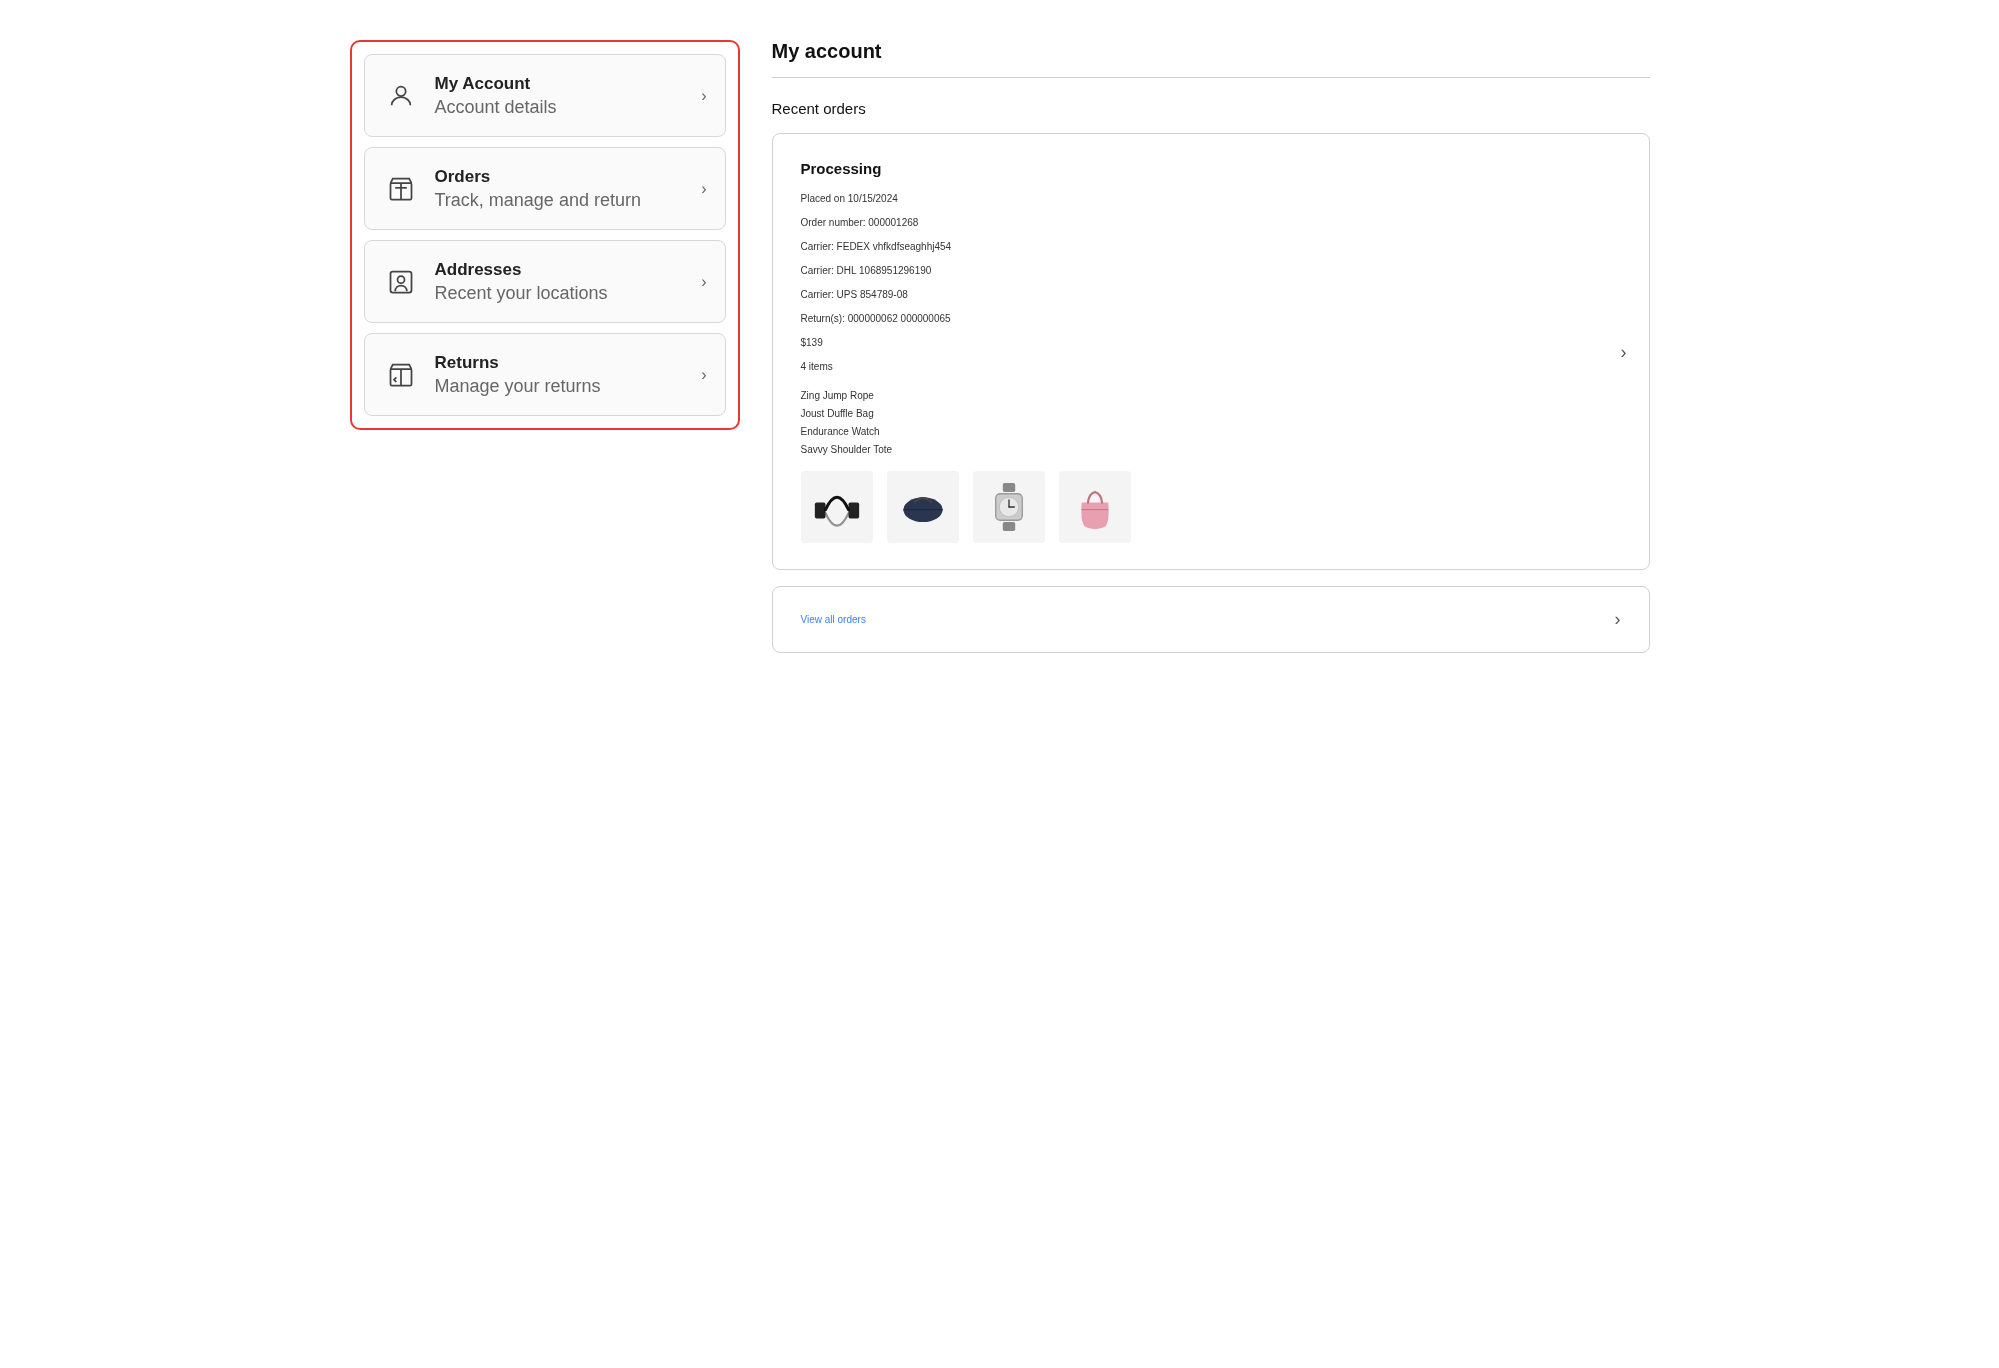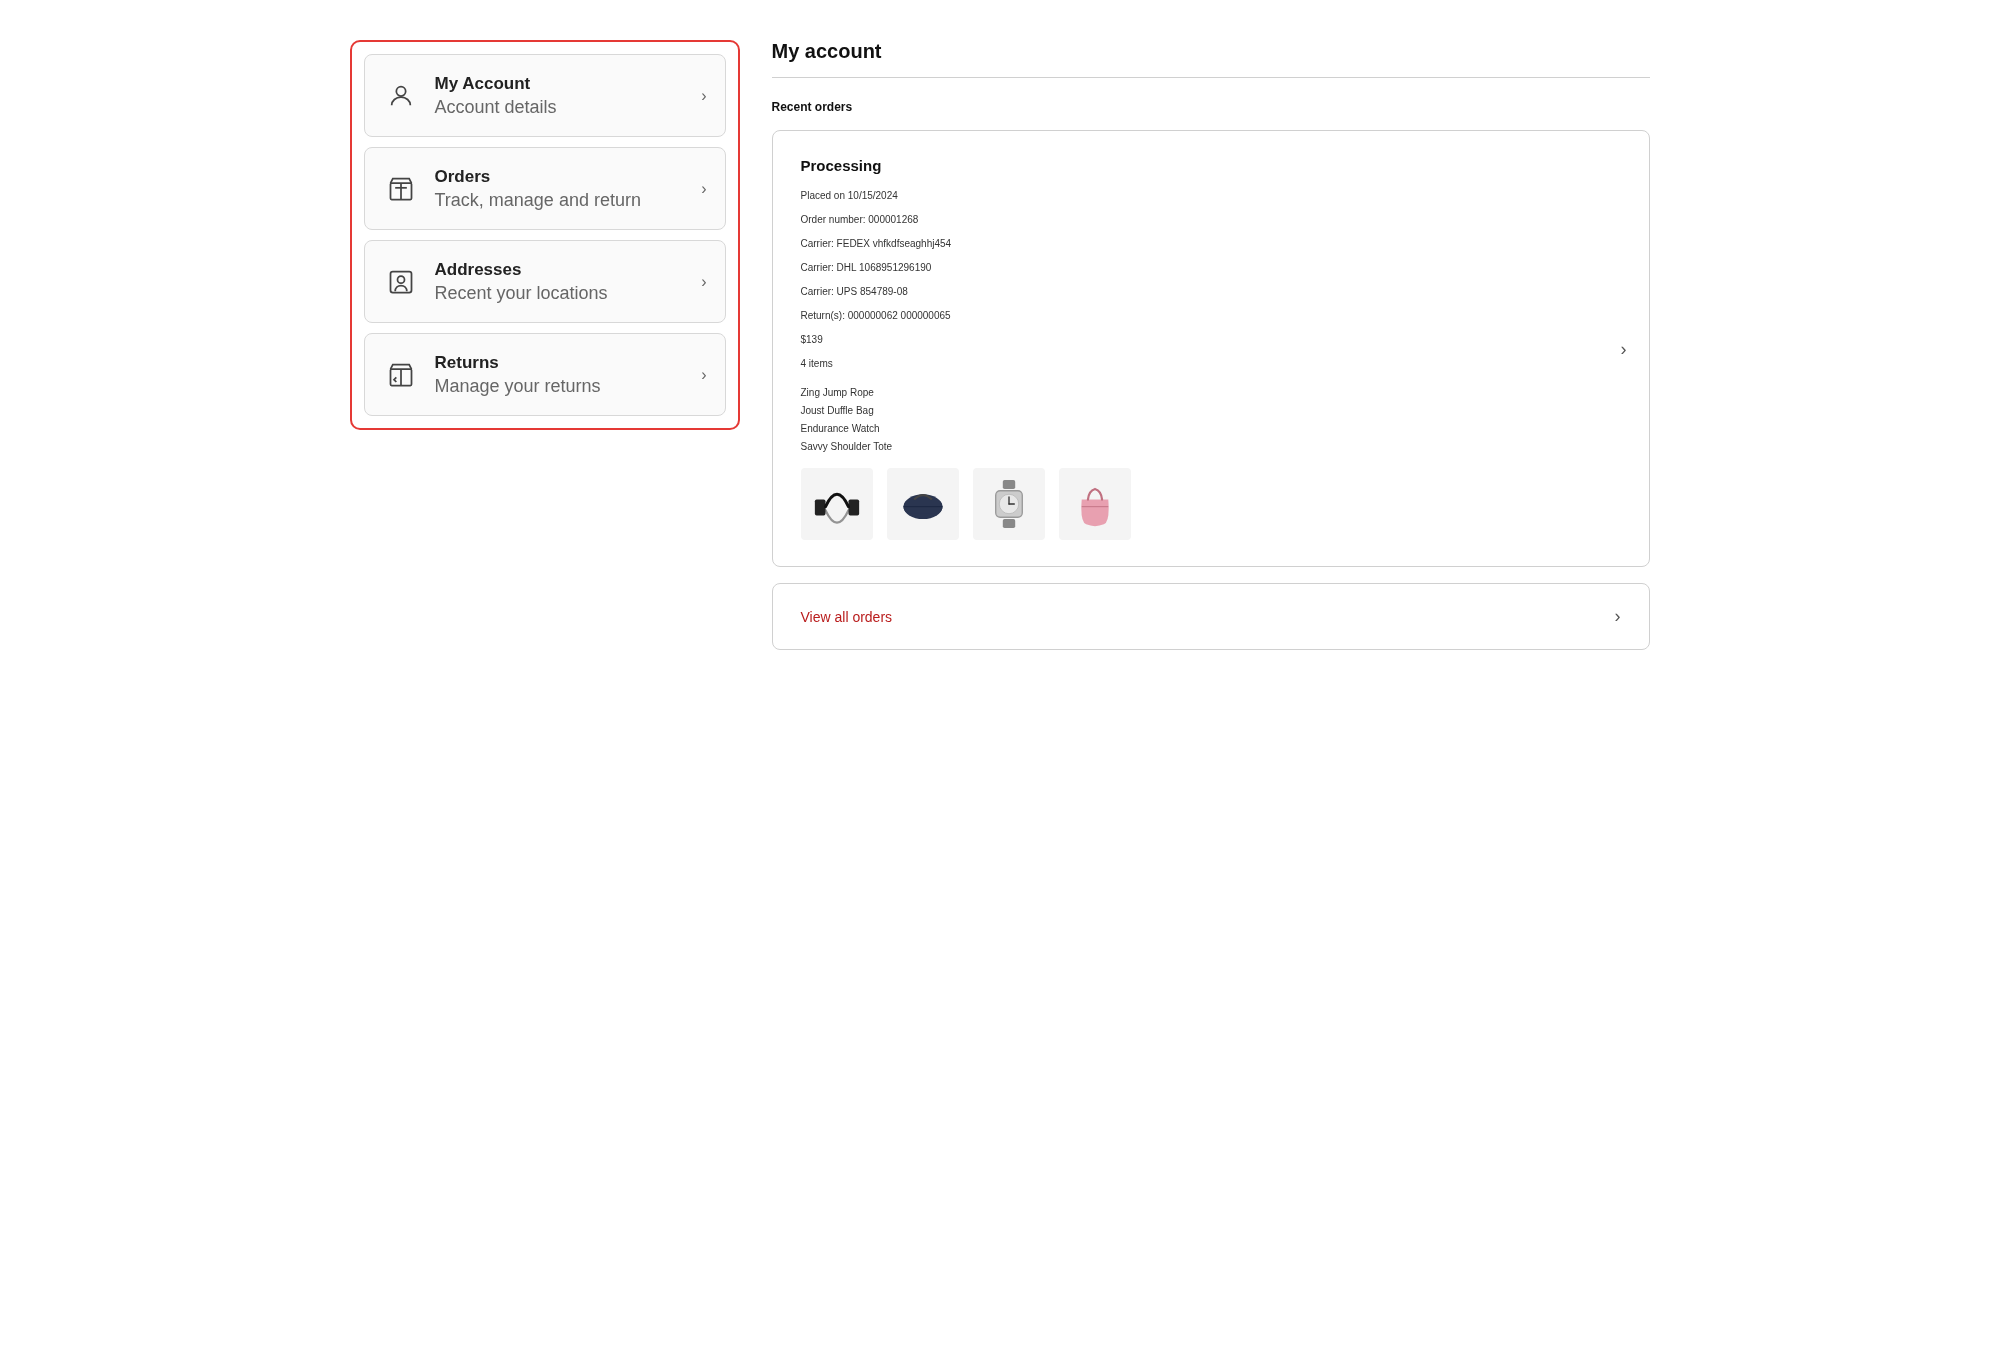--- a/index.html
+++ b/index.html
@@ -106,22 +106,22 @@
       margin-bottom: 14px;
     }
 
     .main-divider {
       border: none;
       border-top: 1.5px solid #d0d0d0;
       margin-bottom: 22px;
     }
 
     .section-title {
-      font-size: 12px;
-      font-weight: 700;
+      font-size: 15px;
+      font-weight: 400;
       color: #111;
       margin-bottom: 16px;
     }
 
     
     .order-card {
       border: 1.5px solid #d0d0d0;
       border-radius: 8px;
       padding: 26px 28px;
       margin-bottom: 16px;
@@ -184,22 +184,22 @@
       border: 1.5px solid #d0d0d0;
       border-radius: 8px;
       padding: 22px 28px;
       display: flex;
       align-items: center;
       justify-content: space-between;
       cursor: pointer;
     }
 
     .view-all-label {
-      font-size: 14px;
-      color: #b91c1c;
+      font-size: 10px;
+      color: #3b82f6;
     }
 
     .view-all-chevron {
       color: #555;
       font-size: 18px;
     }
 
     
     .product-svg {
       width: 62px;

